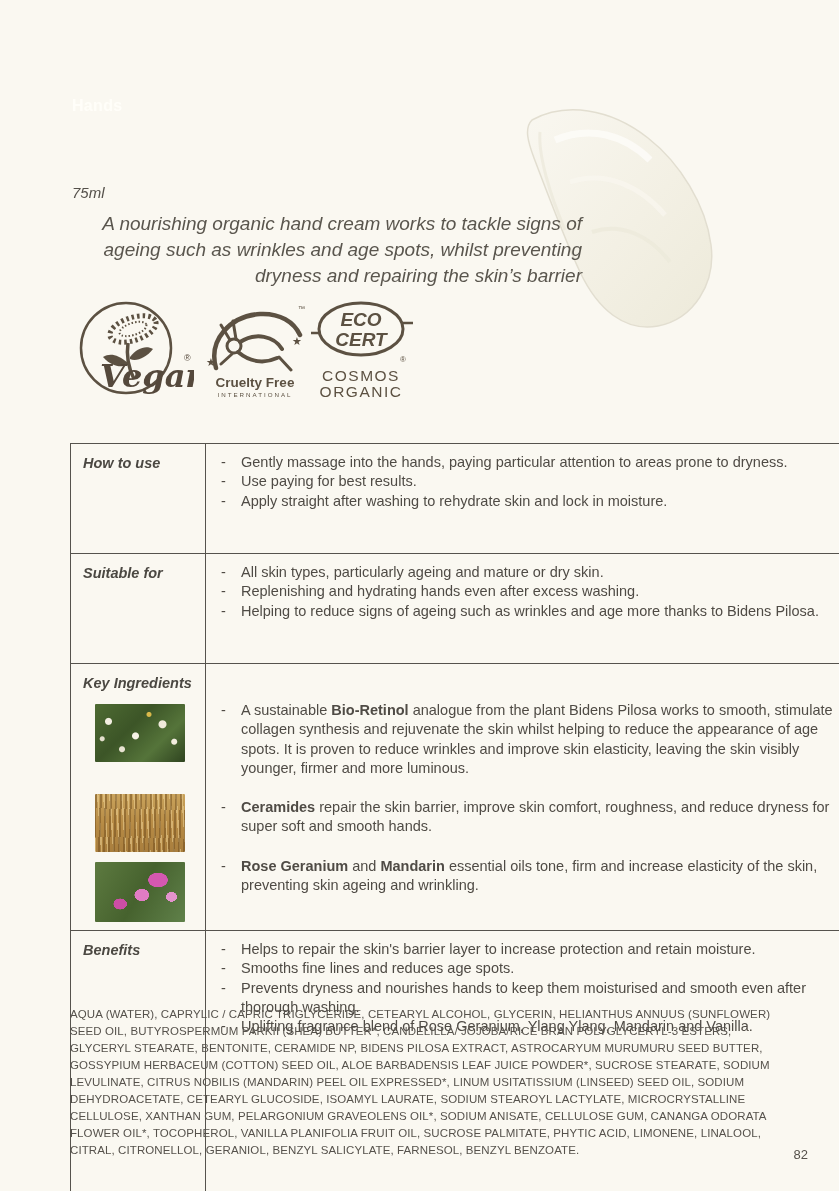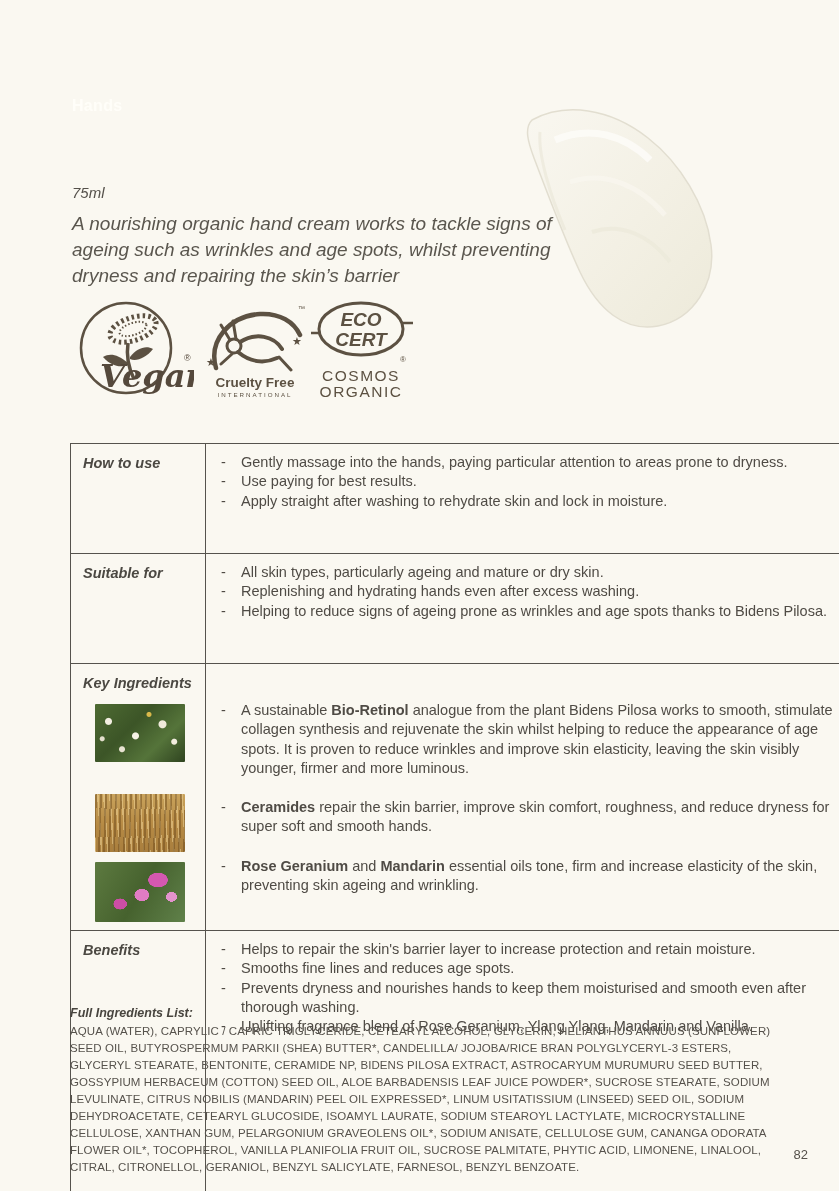--- a/index.html
+++ b/index.html
@@ -20,21 +20,21 @@
   .product-title{
     position:absolute;left:72px;top:143px;margin:0;
     font-size:28px;font-weight:bold;letter-spacing:0.8px;color:#46433e;
   }
   .product-volume{
     position:absolute;left:72px;top:184px;
     font-size:15px;font-style:italic;color:#54504a;text-align:center;
   }
   .product-desc{
     position:absolute;left:72px;top:211px;width:510px;margin:0;
-    font-size:19px;font-style:italic;line-height:1.38;color:#5a564e;
+    font-size:19px;font-style:italic;line-height:1.38;color:#5a564e;text-align:right;
   }
   .badge{position:absolute;}
   .badge-vegan{left:76px;top:299px;width:118px;height:102px;}
   .badge-bunny{left:202px;top:302px;width:106px;height:99px;}
   .badge-eco{left:311px;top:300px;width:102px;height:102px;}
 
   .info-table{
     position:absolute;left:70px;top:403px;width:780px;
     border-collapse:collapse;table-layout:fixed;margin-top:40px;
   }
@@ -198,21 +198,21 @@
             <div class="bullet">
               <span class="dash">-</span>
               <span class="btext">All skin types, particularly ageing and mature or dry skin.</span>
             </div>
             <div class="bullet">
               <span class="dash">-</span>
               <span class="btext">Replenishing and hydrating hands even after excess washing.</span>
             </div>
             <div class="bullet">
               <span class="dash">-</span>
-              <span class="btext">Helping to reduce signs of ageing prone as wrinkles and age spots thanks to Bidens Pilosa.</span>
+              <span class="btext">Helping to reduce signs of ageing such as wrinkles and age more thanks to Bidens Pilosa.</span>
             </div>
           </td>
         </tr>
         <tr>
           <td class="label-cell">
             <div class="row-label">Key Ingredients</div>
             <div class="thumb bidens-pilosa-photo"></div>
             <div class="thumb oat-ceramide-photo"></div>
             <div class="thumb rose-geranium-photo"></div>
           </td>
@@ -251,19 +251,18 @@
             <div class="bullet">
               <span class="dash">-</span>
               <span class="btext">Uplifting fragrance blend of Rose Geranium, Ylang Ylang, Mandarin and Vanilla.</span>
             </div>
           </td>
         </tr>
       </tbody>
   </table>
 
   <div class="full-ingredients">
-    <div class="fi-heading">Full Ingredients List:</div>
     <div class="fi-text">AQUA (WATER), CAPRYLIC / CAPRIC TRIGLYCERIDE, CETEARYL ALCOHOL, GLYCERIN, HELIANTHUS ANNUUS (SUNFLOWER) SEED OIL, BUTYROSPERMUM PARKII (SHEA) BUTTER*, CANDELILLA/ JOJOBA/RICE BRAN POLYGLYCERYL-3 ESTERS, GLYCERYL STEARATE, BENTONITE, CERAMIDE NP, BIDENS PILOSA EXTRACT, ASTROCARYUM MURUMURU SEED BUTTER, GOSSYPIUM HERBACEUM (COTTON) SEED OIL, ALOE BARBADENSIS LEAF JUICE POWDER*, SUCROSE STEARATE, SODIUM LEVULINATE, CITRUS NOBILIS (MANDARIN) PEEL OIL EXPRESSED*, LINUM USITATISSIUM (LINSEED) SEED OIL, SODIUM DEHYDROACETATE, CETEARYL GLUCOSIDE, ISOAMYL LAURATE, SODIUM STEAROYL LACTYLATE, MICROCRYSTALLINE CELLULOSE, XANTHAN GUM, PELARGONIUM GRAVEOLENS OIL*, SODIUM ANISATE, CELLULOSE GUM, CANANGA ODORATA FLOWER OIL*, TOCOPHEROL, VANILLA PLANIFOLIA FRUIT OIL, SUCROSE PALMITATE, PHYTIC ACID, LIMONENE, LINALOOL, CITRAL, CITRONELLOL, GERANIOL, BENZYL SALICYLATE, FARNESOL, BENZYL BENZOATE.</div>
   </div>
 
   <div class="page-number">82</div>
 
 </div>
 
 </body></html>

